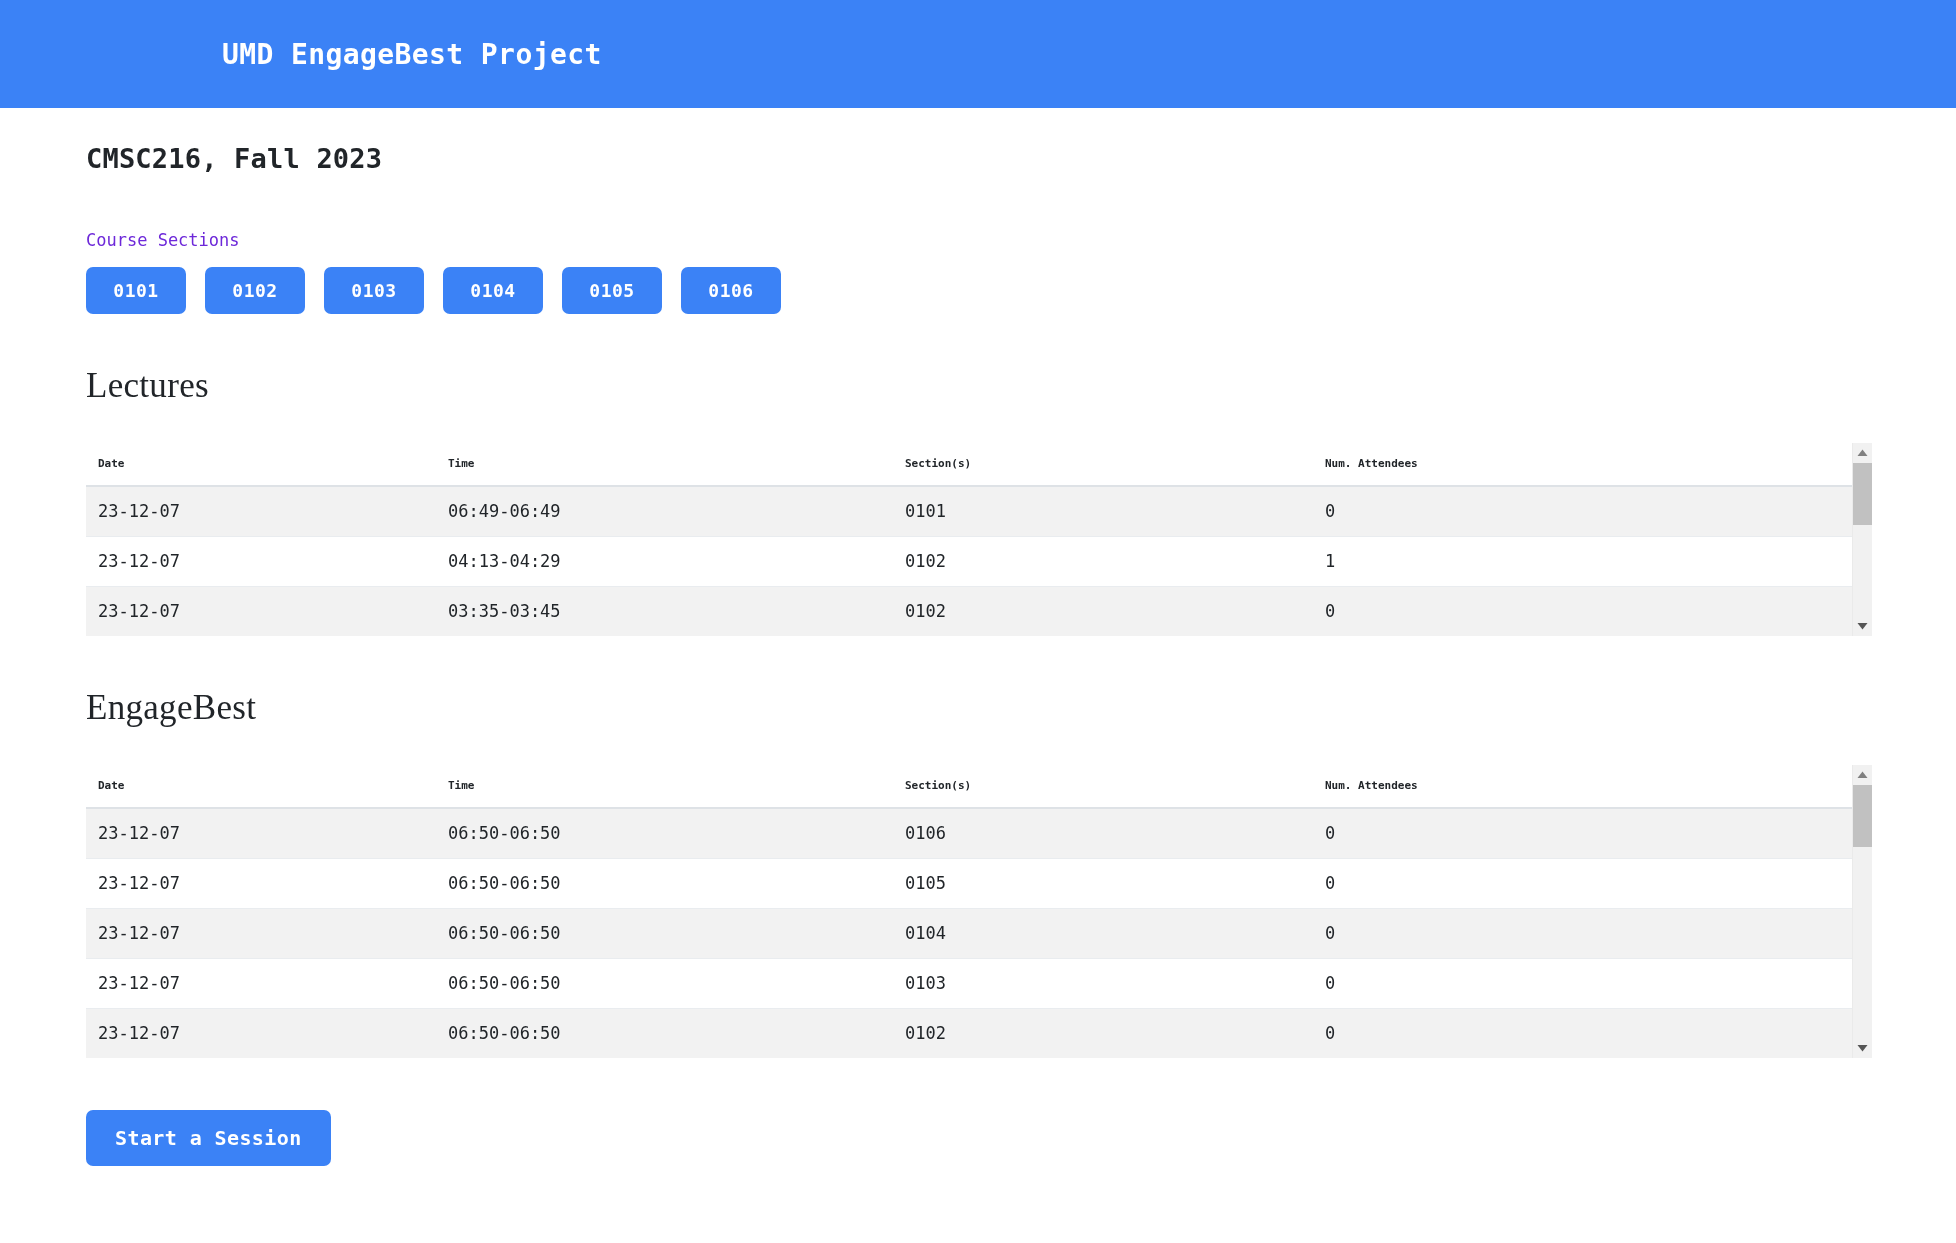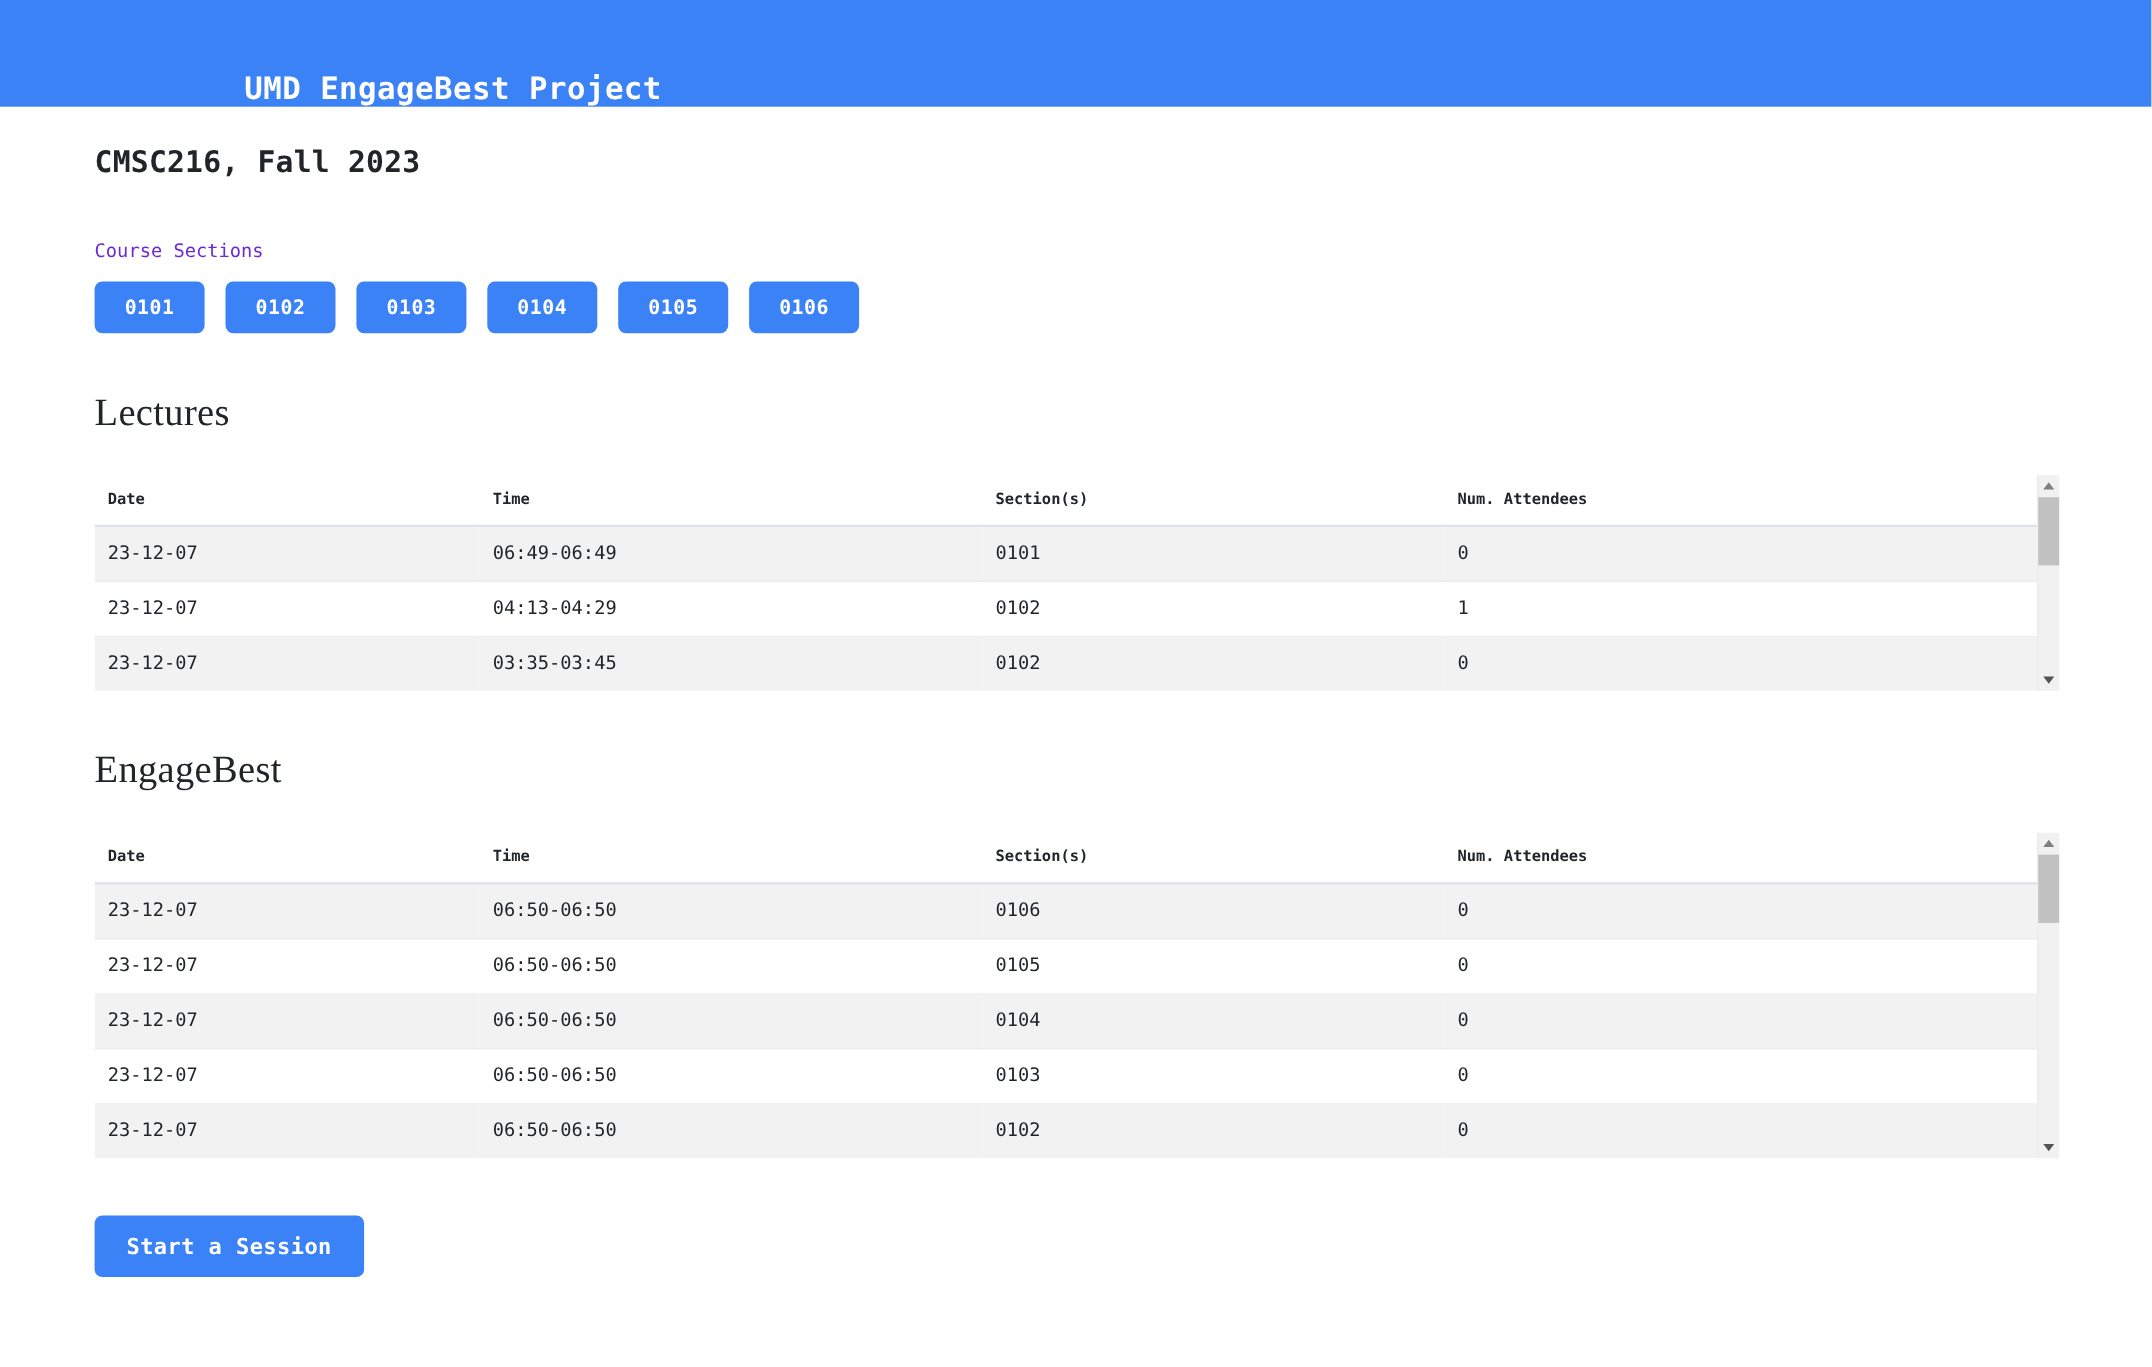--- a/index.html
+++ b/index.html
@@ -12,24 +12,24 @@
   }
   body {
     width: 1956px;
     height: 1243px;
     overflow: hidden;
     color: #212529;
   }
 
   
   .navbar {
-    height: 97px;
+    height: 108px;
     background: #3b82f6;
     display: flex;
-    align-items: flex-end;
+    align-items: center;
     width: 100%;
   }
   .navbar-brand {
     color: #ffffff;
     font-size: 28px;
     font-weight: bold;
     margin-left: 222px;
     letter-spacing: 0.4px;
     white-space: nowrap;
     font-family: "DejaVu Sans Mono", "Liberation Mono", monospace;
@@ -106,21 +106,21 @@
     overflow: hidden;
     border-right: 0;
   }
   table.data-table {
     width: 100%;
     border-collapse: collapse;
     table-layout: fixed;
   }
   table.data-table th {
     text-align: left;
-    font-size: 14px;
+    font-size: 11px;
     font-weight: bold;
     padding: 14px 12px 15px 12px;
     border-bottom: 2px solid #dee2e6;
     background: #ffffff;
     color: #212529;
     white-space: nowrap;
   }
   table.data-table td {
     font-size: 17px;
     padding: 14px 12px 15px 12px;

